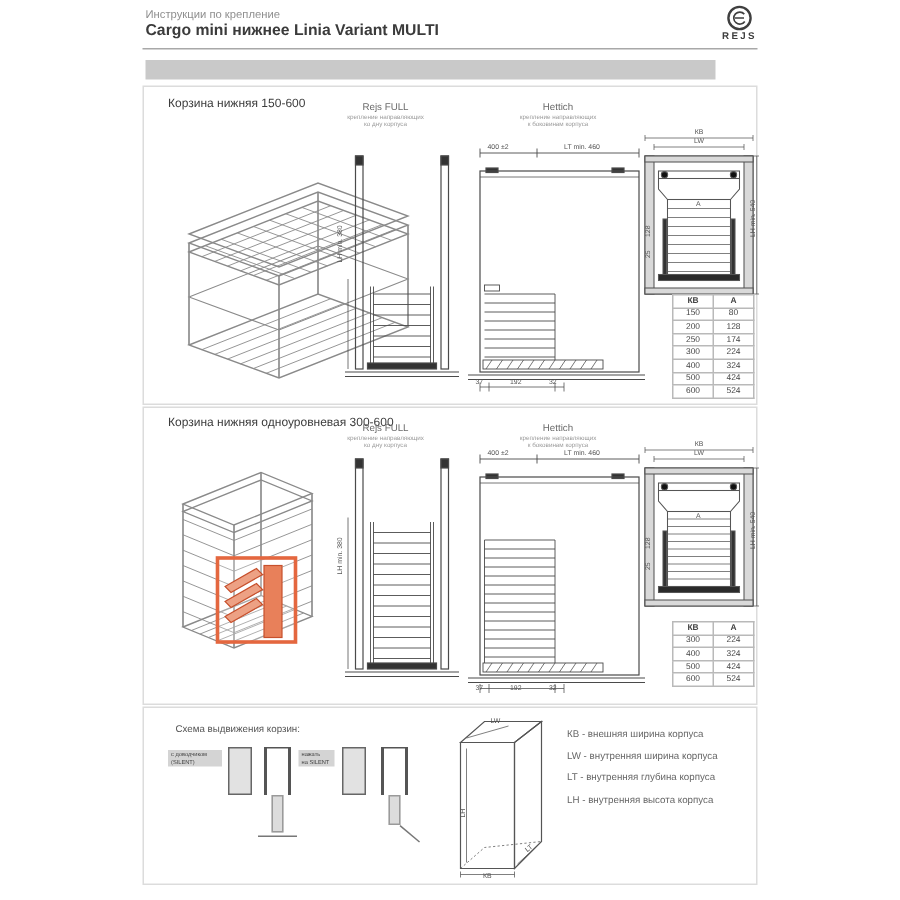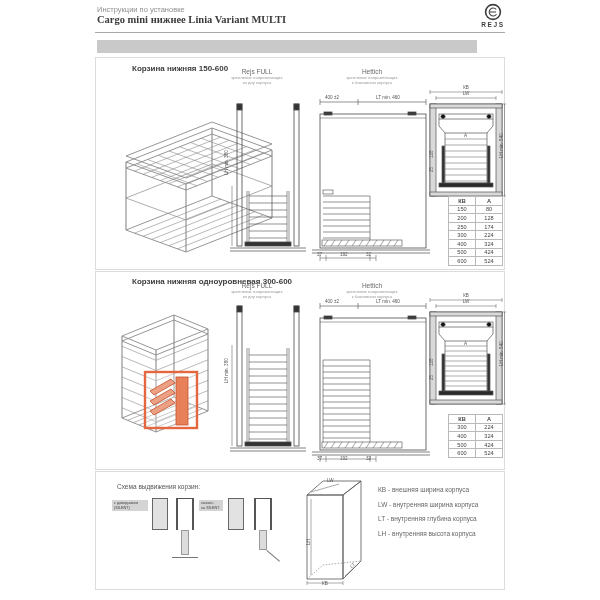--- a/index.html
+++ b/index.html
@@ -4,21 +4,21 @@
 <style>
   html,body{margin:0;padding:0;background:#f6f6f4;}
   #canvas{position:relative;width:600px;height:600px;background:#ffffff;
           font-family:"Liberation Sans",sans-serif;color:#333;overflow:hidden;}
   .abs{position:absolute;}
   .eyebrow{font-size:7.5px;color:#8f8f8f;}
   .doc-title{font-size:10.5px;font-weight:bold;color:#3b3b3b;}
   .hr{height:1px;background:#a8a8a8;}
   .graybar{background:#c9c9c9;}
   .section{position:absolute;left:95px;width:410px;border:1px solid #dcdcdc;background:#fff;box-sizing:border-box;}
-  .sec-title{font-size:8px;font-weight:bold;color:#3c3c3c;margin-left:20px;}
+  .sec-title{font-size:8px;font-weight:normal;color:#3c3c3c;}
   .colhead{text-align:center;}
   .colhead .nm{font-size:6.5px;color:#6a6a6a;display:block;}
   .colhead .sub{font-size:4.2px;color:#9a9a9a;display:block;line-height:5px;}
   .dim{font-size:4.6px;color:#555;white-space:nowrap;}
   .dimc{text-align:center;}
   .rot{transform:rotate(-90deg);transform-origin:0 0;}
   .dtable{border-collapse:collapse;font-size:5.6px;color:#444;background:#fff;}
   .dtable th,.dtable td{border:0.5px solid #b9b9b9;width:26px;text-align:center;padding:0.8px 0;font-weight:normal;}
   .dtable th{font-weight:bold;}
   .wm-text{font-size:42px;font-weight:bold;letter-spacing:3px;color:rgba(215,215,215,0.25);
@@ -31,22 +31,22 @@
   .hline{background:#777;}
   .legend-line{font-size:6.5px;color:#666;height:14.5px;}
   .brand-text{font-size:6.5px;font-weight:bold;letter-spacing:1.6px;color:#3f3f3f;text-align:center;}
   svg{display:block;}
 </style>
 </head>
 <body>
 
 <div id="canvas">
 
-  <div class="abs eyebrow" style="left:97px;top:5px;">Инструкции по установке</div>
-  <div class="abs doc-title" style="left:97px;top:14px;font-family:Liberation Serif, serif;">Cargo mini нижнее Linia Variant MULTI</div>
+  <div class="abs eyebrow" style="left:97px;top:5px;">Инструкции по крепление</div>
+  <div class="abs doc-title" style="left:97px;top:14px;">Cargo mini нижнее Linia Variant MULTI</div>
 
   <div class="abs" style="left:481px;top:3px;width:24px;height:18px;">
     <svg width="24" height="18" viewBox="0 0 24 18">
       <circle cx="12" cy="9" r="7.4" fill="none" stroke="#3f3f3f" stroke-width="1.6"></circle>
       <path d="M15.5,6.2 a4.4,4.4 0 1 0 0.4,5.4 M8.6,9 h6.6" fill="none" stroke="#ffffff" stroke-width="1.4"></path>
       <path d="M15.2,6.4 a4,4 0 1 0 0.3,4.9 M9,9 h6" fill="none" stroke="#3f3f3f" stroke-width="1.1"></path>
     </svg>
   </div>
   <div class="abs brand-text" style="left:477px;top:21px;width:32px;">REJS</div>
 

